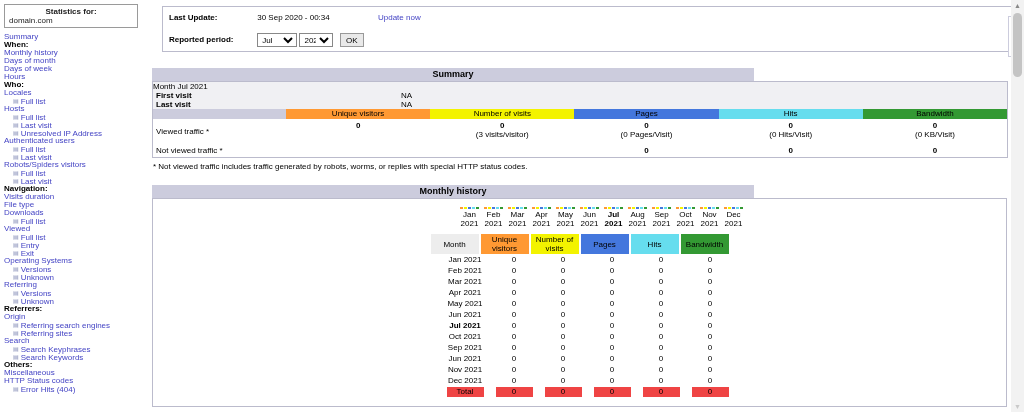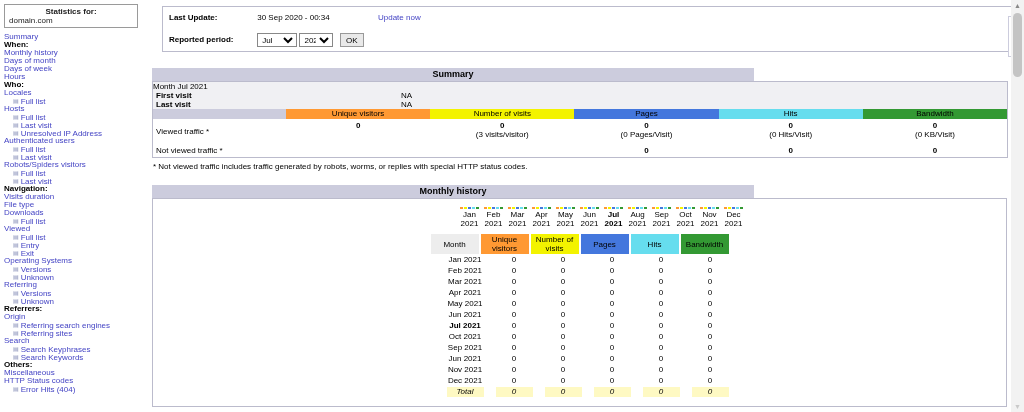--- a/index.html
+++ b/index.html
@@ -96,21 +96,21 @@
   .mtable { width: 298px; margin: 6px auto 0 auto; }
   .mt-head { display: flex; gap: 2px; height: 20px; }
   .mt-head .hc {
     width: 48px; display: flex; align-items: center; justify-content: center;
     text-align: center; line-height: 9px;
   }
   .mt-head .hc.month { background: #ededed; }
   .mt-row { display: flex; gap: 12px; height: 10px; line-height: 10px; margin-top: 1px; margin-left: 16px; }
   .mt-row .dc { width: 48px; text-align: center; }
   .mt-row.cur .dc.mname { font-weight: bold; }
-  .mt-row.total .dc { background: #fef9c3; font-style: italic; }
+  .mt-row.total .dc { background: #ef4444; }
 
   
   .scrollbar {
     position: absolute; left: 1011px; top: 0; width: 13px; height: 412px;
     background: #f2f2f2;
   }
   .sb-up { position: absolute; top: 2px; left: 0; width: 13px; text-align: center; color: #888; font-size: 7px; }
   .sb-thumb { position: absolute; top: 13px; left: 2px; width: 9px; height: 64px; background: #c4c4c4; border-radius: 5px; }
   .sb-down { position: absolute; bottom: 2px; left: 0; width: 13px; text-align: center; color: #c9c9c9; font-size: 7px; }
 </style>

